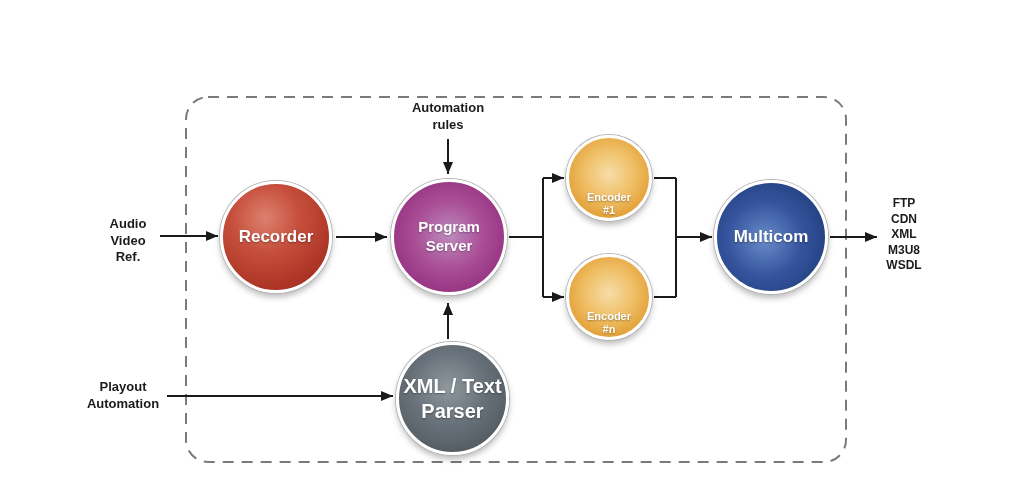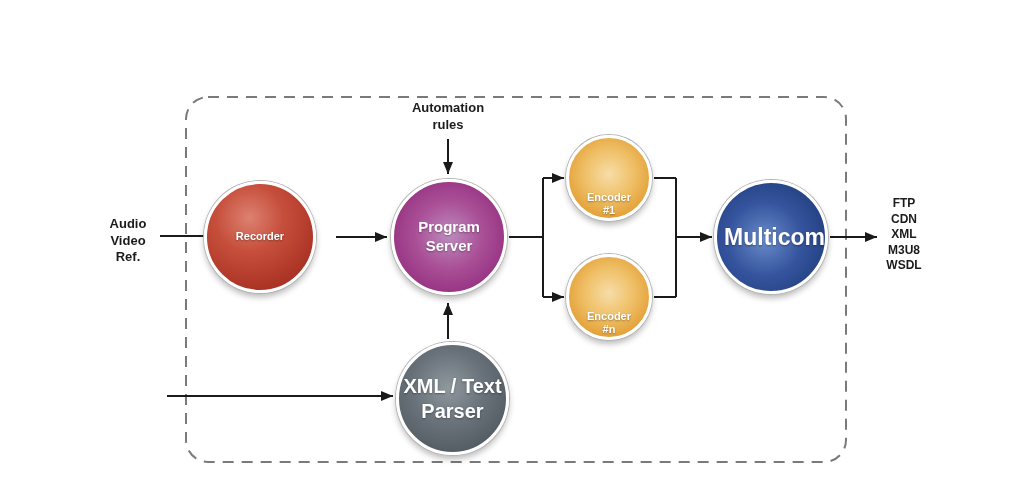--- a/index.html
+++ b/index.html
@@ -31,25 +31,25 @@
     box-sizing: border-box;
   }
   .node span { display: block; }
 
   .c-red    { background: radial-gradient(circle at 40% 32%, #dd8170 0%, #c64f3c 35%, #ad3526 72%, #97291d 100%); }
   .c-purple { background: radial-gradient(circle at 50% 48%, #bd8cbe 0%, #aa5097 42%, #953181 78%, #832770 100%); }
   .c-gold   { background: radial-gradient(circle at 50% 45%, #f7dda8 0%, #efbf66 42%, #e29d33 78%, #d68c22 100%); justify-content: flex-end; }
   .c-blue   { background: radial-gradient(circle at 44% 52%, #6a8cc9 0%, #35549e 45%, #22407f 80%, #1a336b 100%); }
   .c-gray   { background: radial-gradient(circle at 46% 40%, #8e989d 0%, #69727a 42%, #535b62 78%, #454c53 100%); }
 
-  .node-recorder  { left: 204px; top: 181px; width: 112px; height: 112px; font-size: 11px; }
+  .node-recorder  { left: 220px; top: 181px; width: 112px; height: 112px; font-size: 17px; }
   .node-program   { left: 391px; top: 179px; width: 116px; height: 116px; font-size: 15px; }
   .node-encoder1  { left: 566px; top: 135px; width: 86px;  height: 86px;  font-size: 11px; }
   .node-encodern  { left: 566px; top: 254px; width: 86px;  height: 86px;  font-size: 11px; }
-  .node-multicom  { left: 714px; top: 180px; width: 114px; height: 114px; font-size: 23px; align-items: flex-end; }
+  .node-multicom  { left: 714px; top: 180px; width: 114px; height: 114px; font-size: 17px; }
   .node-parser    { left: 396px; top: 342px; width: 113px; height: 113px; font-size: 20px; }
 
   
   .lbl {
     position: absolute;
     color: #1b1b1b;
     font-size: 13px;
     font-weight: 600;
     text-align: center;
     line-height: 16.5px;
@@ -96,20 +96,24 @@
 
     <line x1="167" y1="396" x2="393" y2="396" stroke="#1a1a1a" stroke-width="2" marker-end="url(#arrow)"></line>
   </svg>
 
   <div class="lbl lbl-audio">
     <span>Audio</span>
     <span>Video</span>
     <span>Ref.</span>
   </div>
 
+  <div class="lbl lbl-playout">
+    <span>Playout</span>
+    <span>Automation</span>
+  </div>
 
   <div class="lbl lbl-recording">
     <span>Automation</span>
     <span>rules</span>
   </div>
 
   <div class="lbl lbl-outputs">
     <span>FTP</span>
     <span>CDN</span>
     <span>XML</span>

